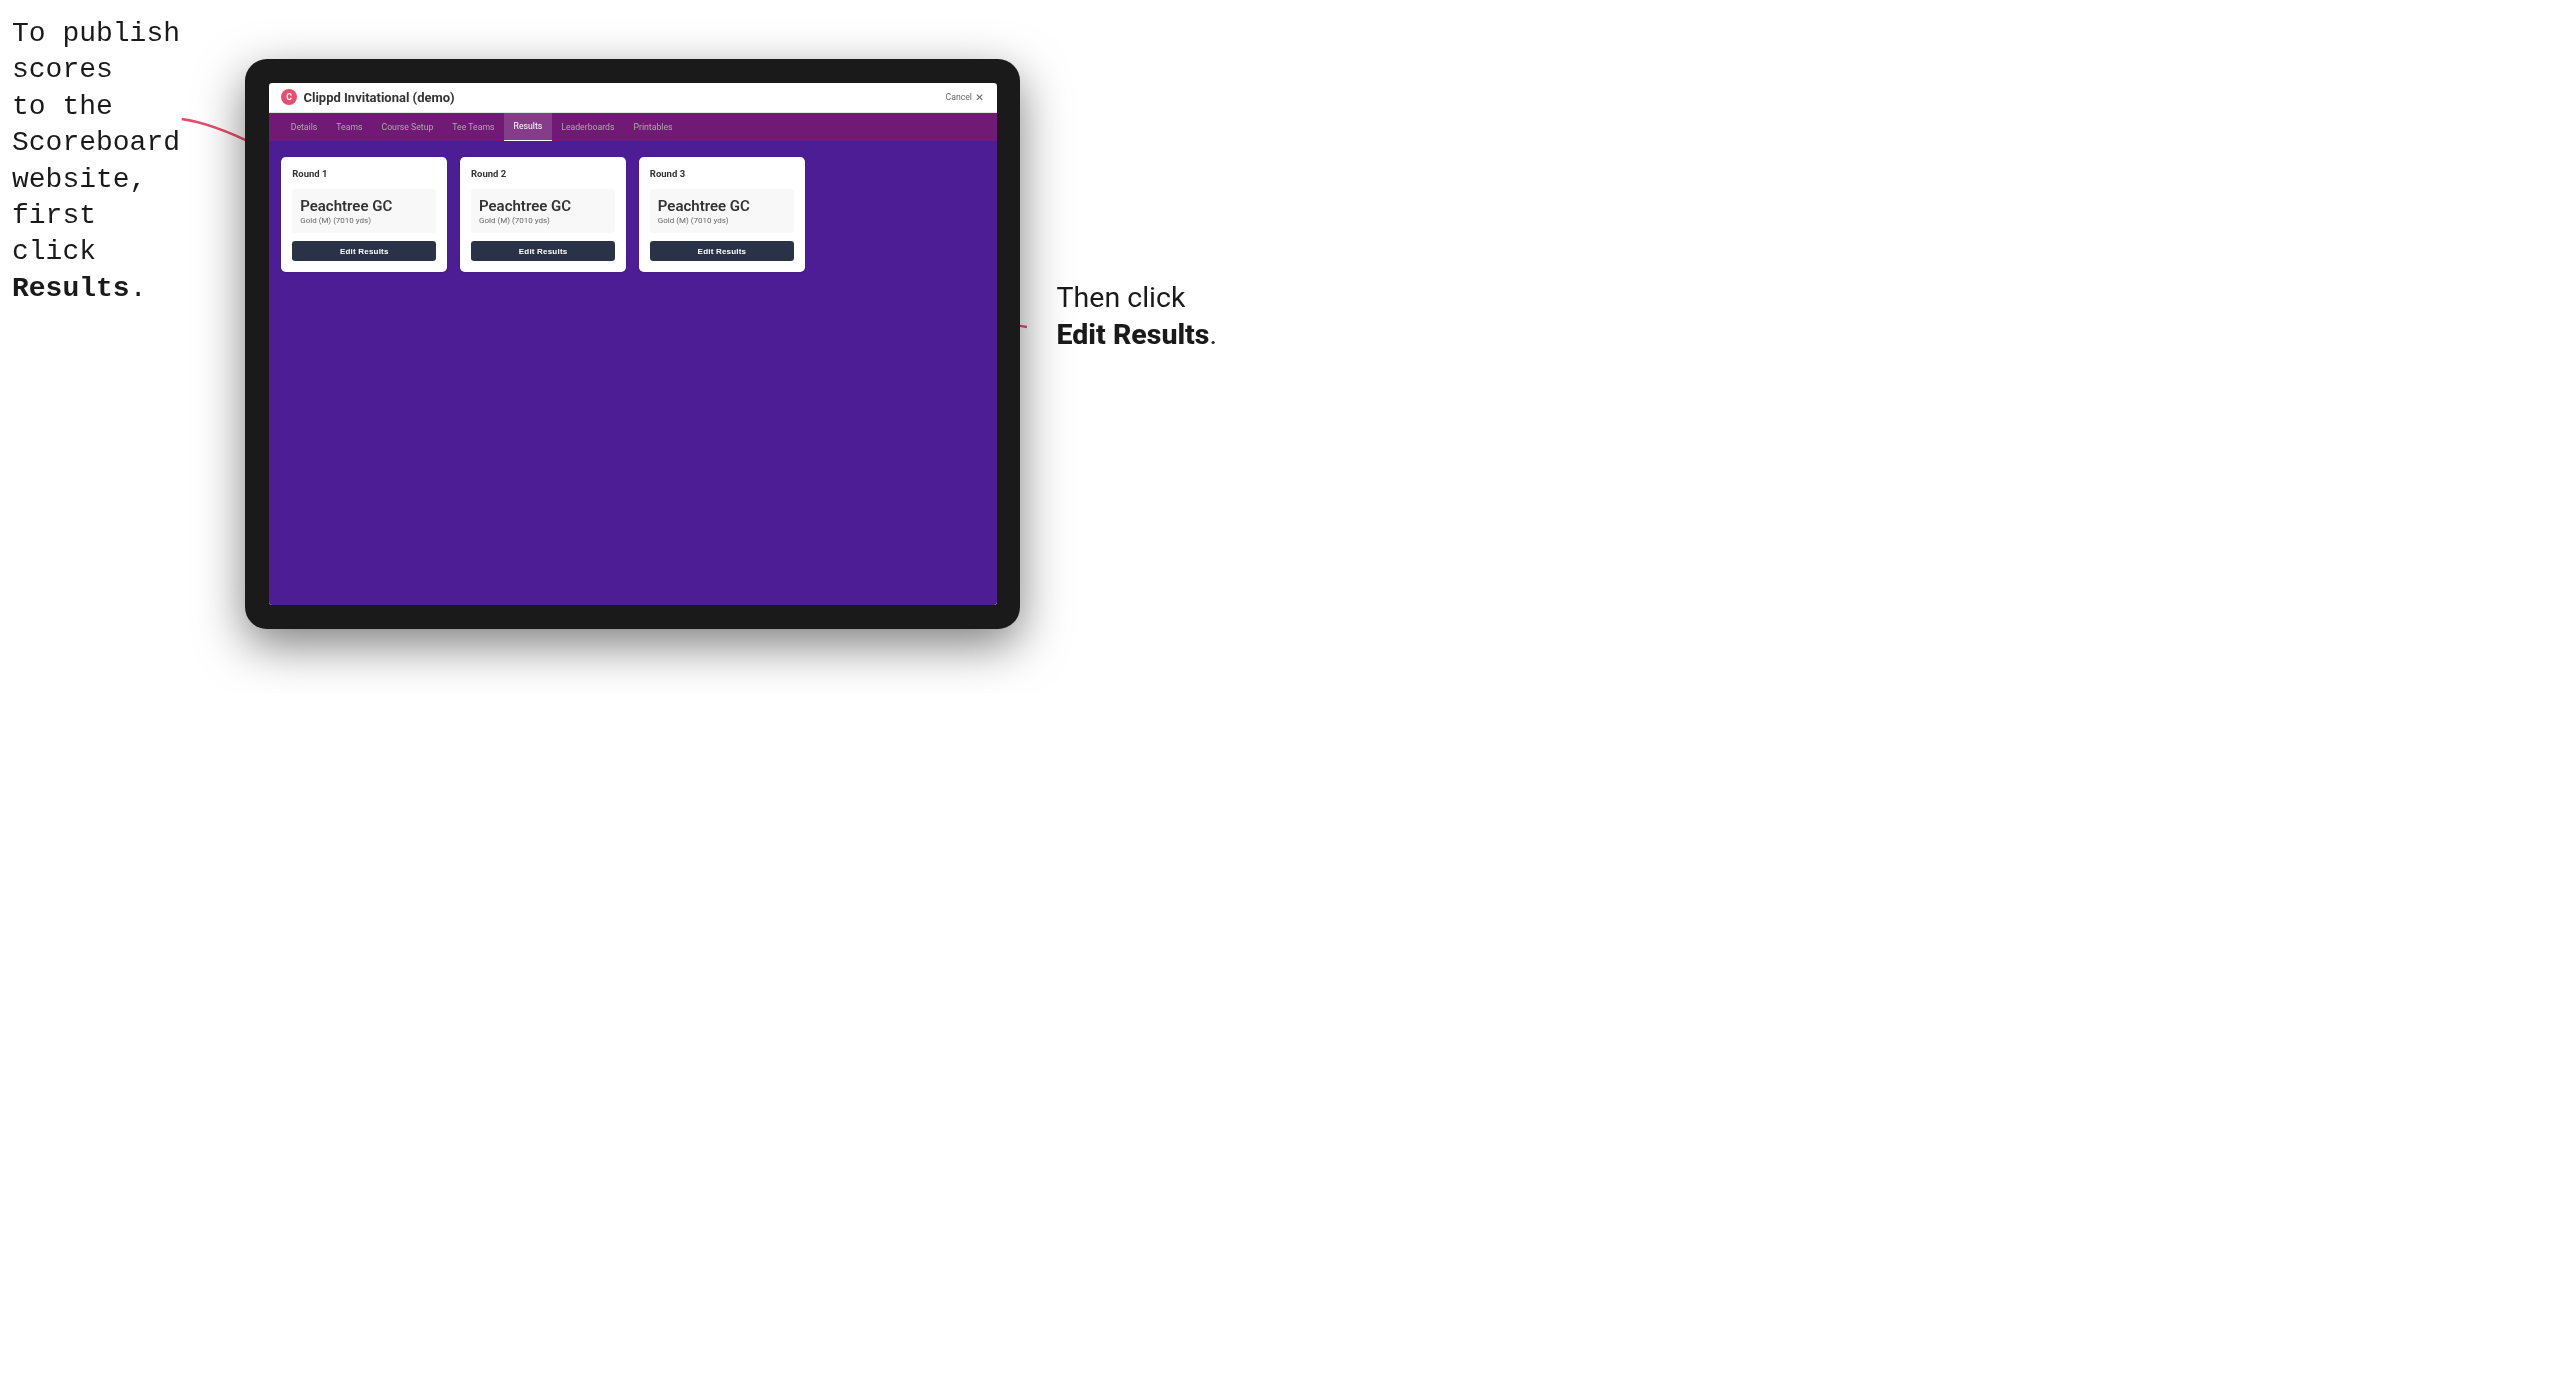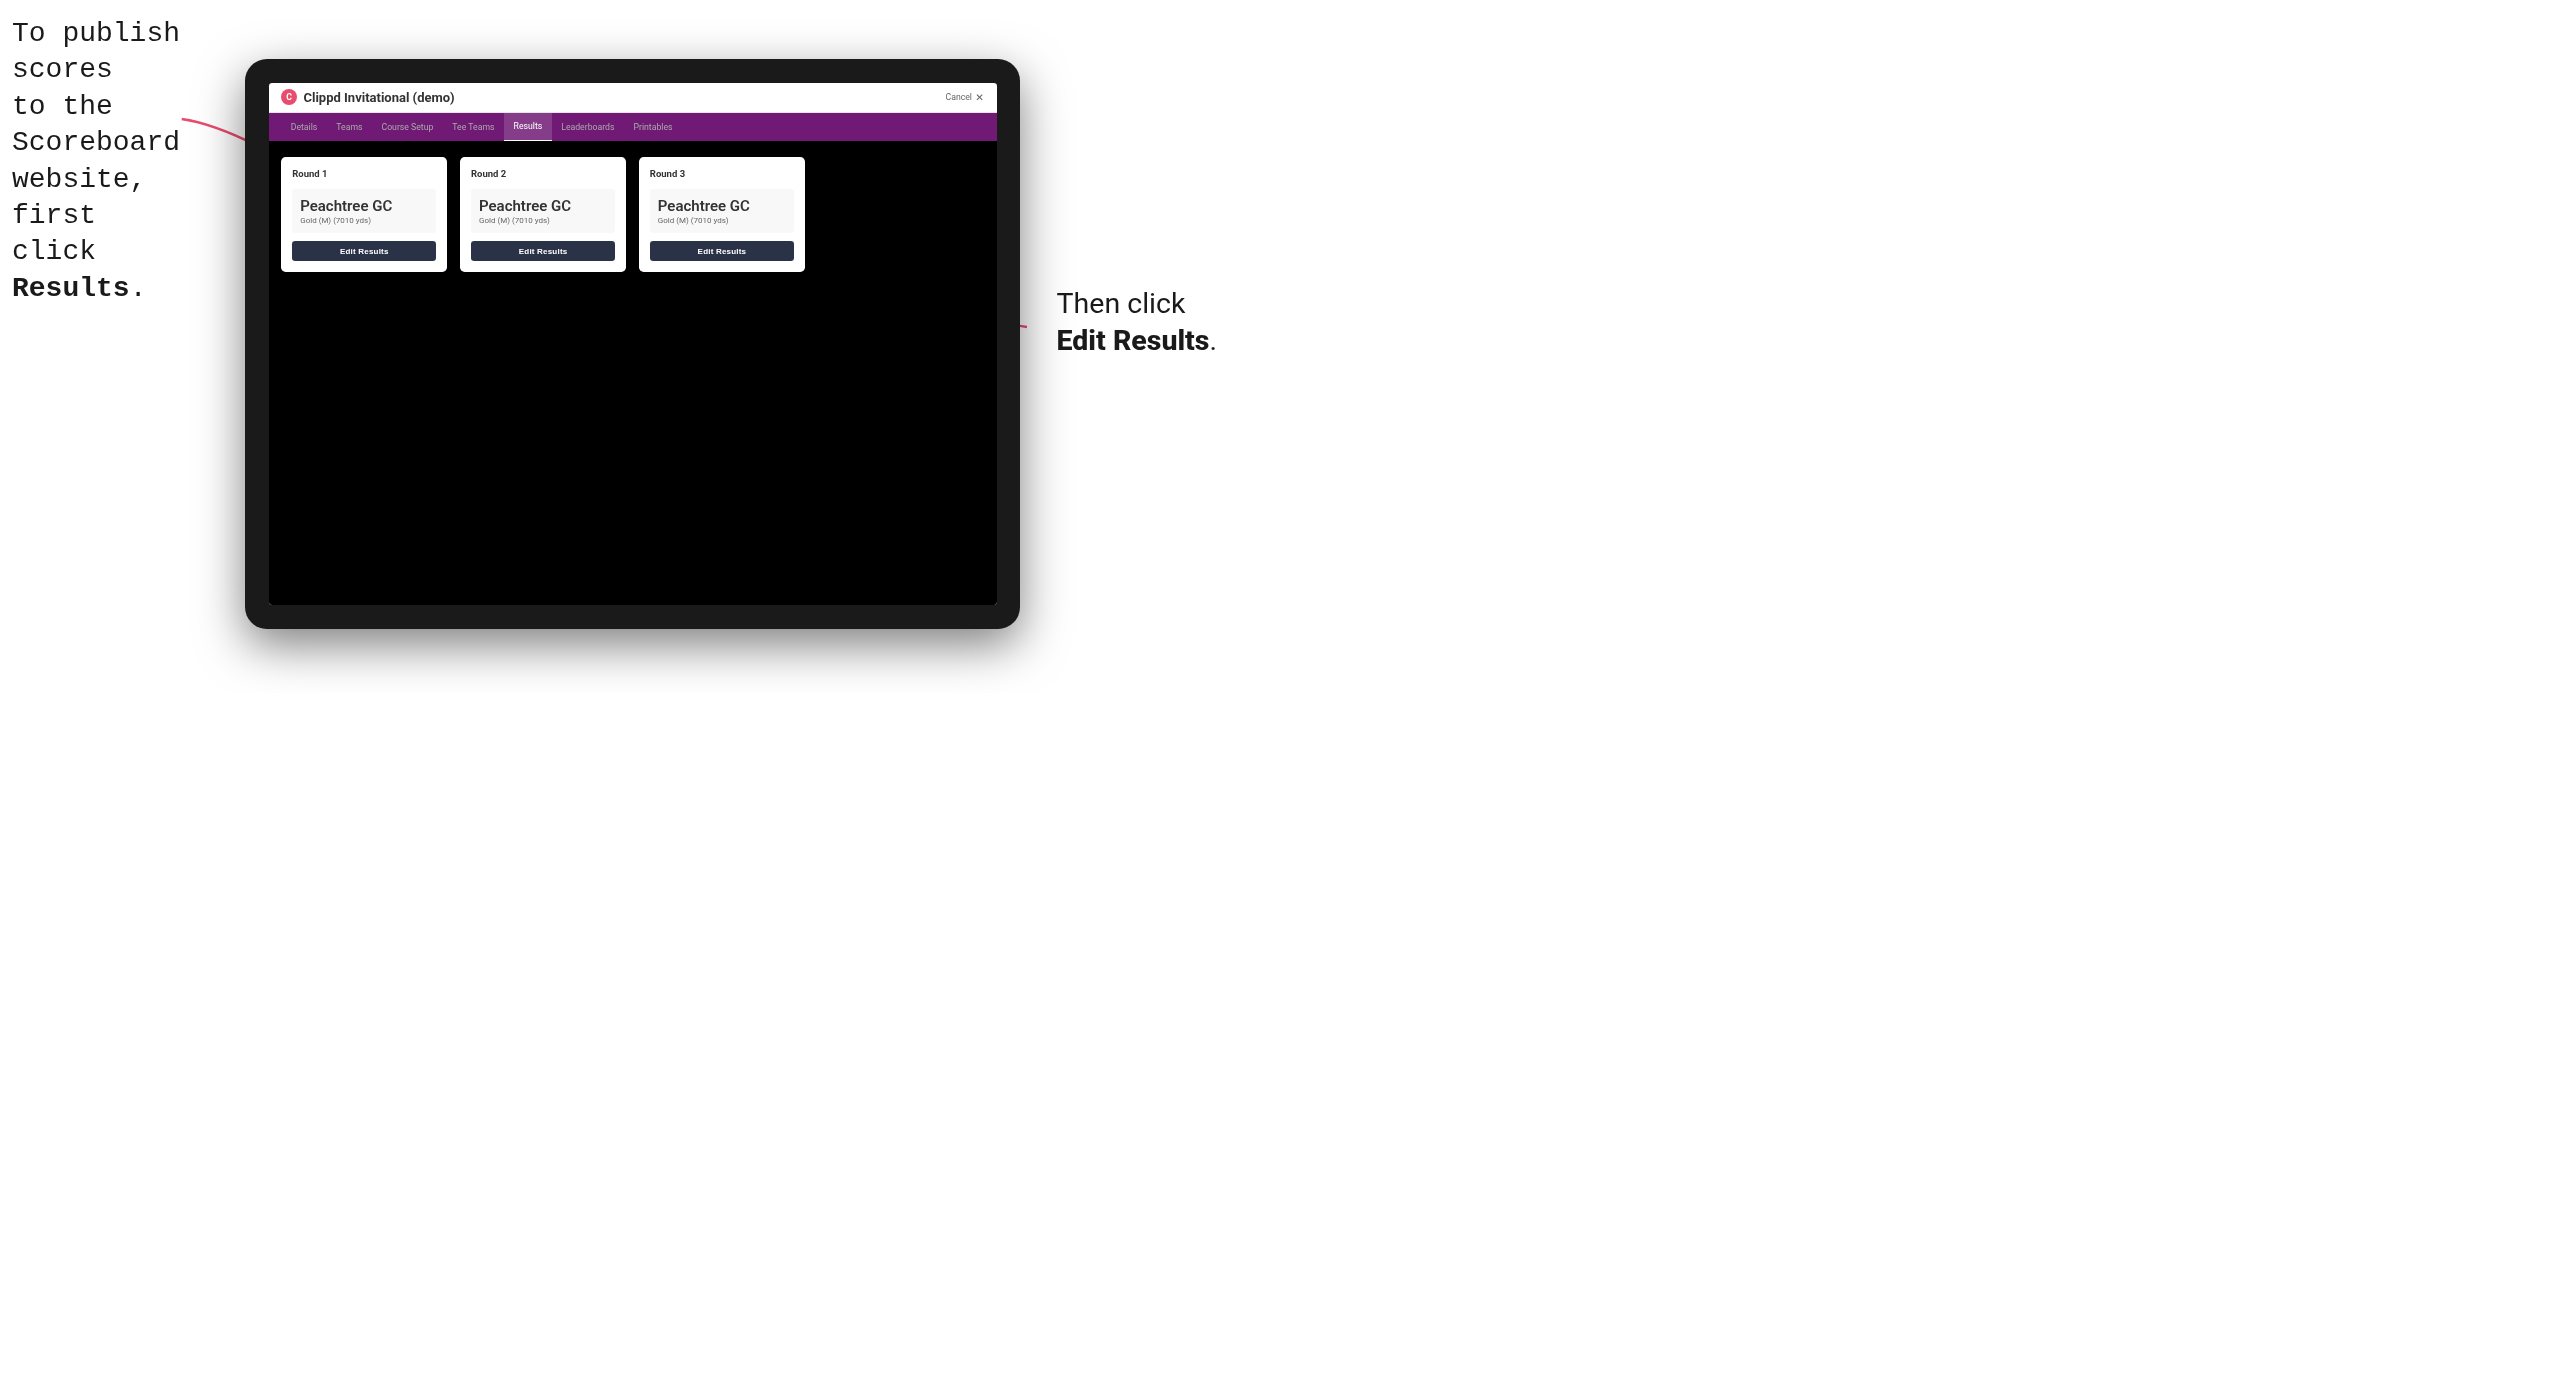--- a/index.html
+++ b/index.html
@@ -23,21 +23,21 @@
       max-width: 174px;
       font-family: Liberation Mono, monospace;
     }
     .instruction-text strong {
       font-weight: 800;
     }
 
     
     .instruction-text-right {
       position: absolute;
-      top: 285px;
+      top: 279px;
       right: 71px;
       font-size: 28.5px;
       line-height: 1.3;
       color: #1a1a1a;
       text-align: left;
     }
     .instruction-text-right strong {
       font-weight: 800;
     }
 
@@ -206,21 +206,21 @@
 
     .tab-item.active {
       color: #ffffff;
       background: rgba(255,255,255,0.15);
       border-bottom: 1.6px solid #ffffff;
     }
 
     
     .content-area {
       flex: 1;
-      background: #000000;
+      background: #4c1d95;
       padding: 16px 12.7px;
       overflow: auto;
     }
 
     .rounds-grid {
       display: grid;
       grid-template-columns: repeat(4, 1fr);
       gap: 12.7px;
     }
 

